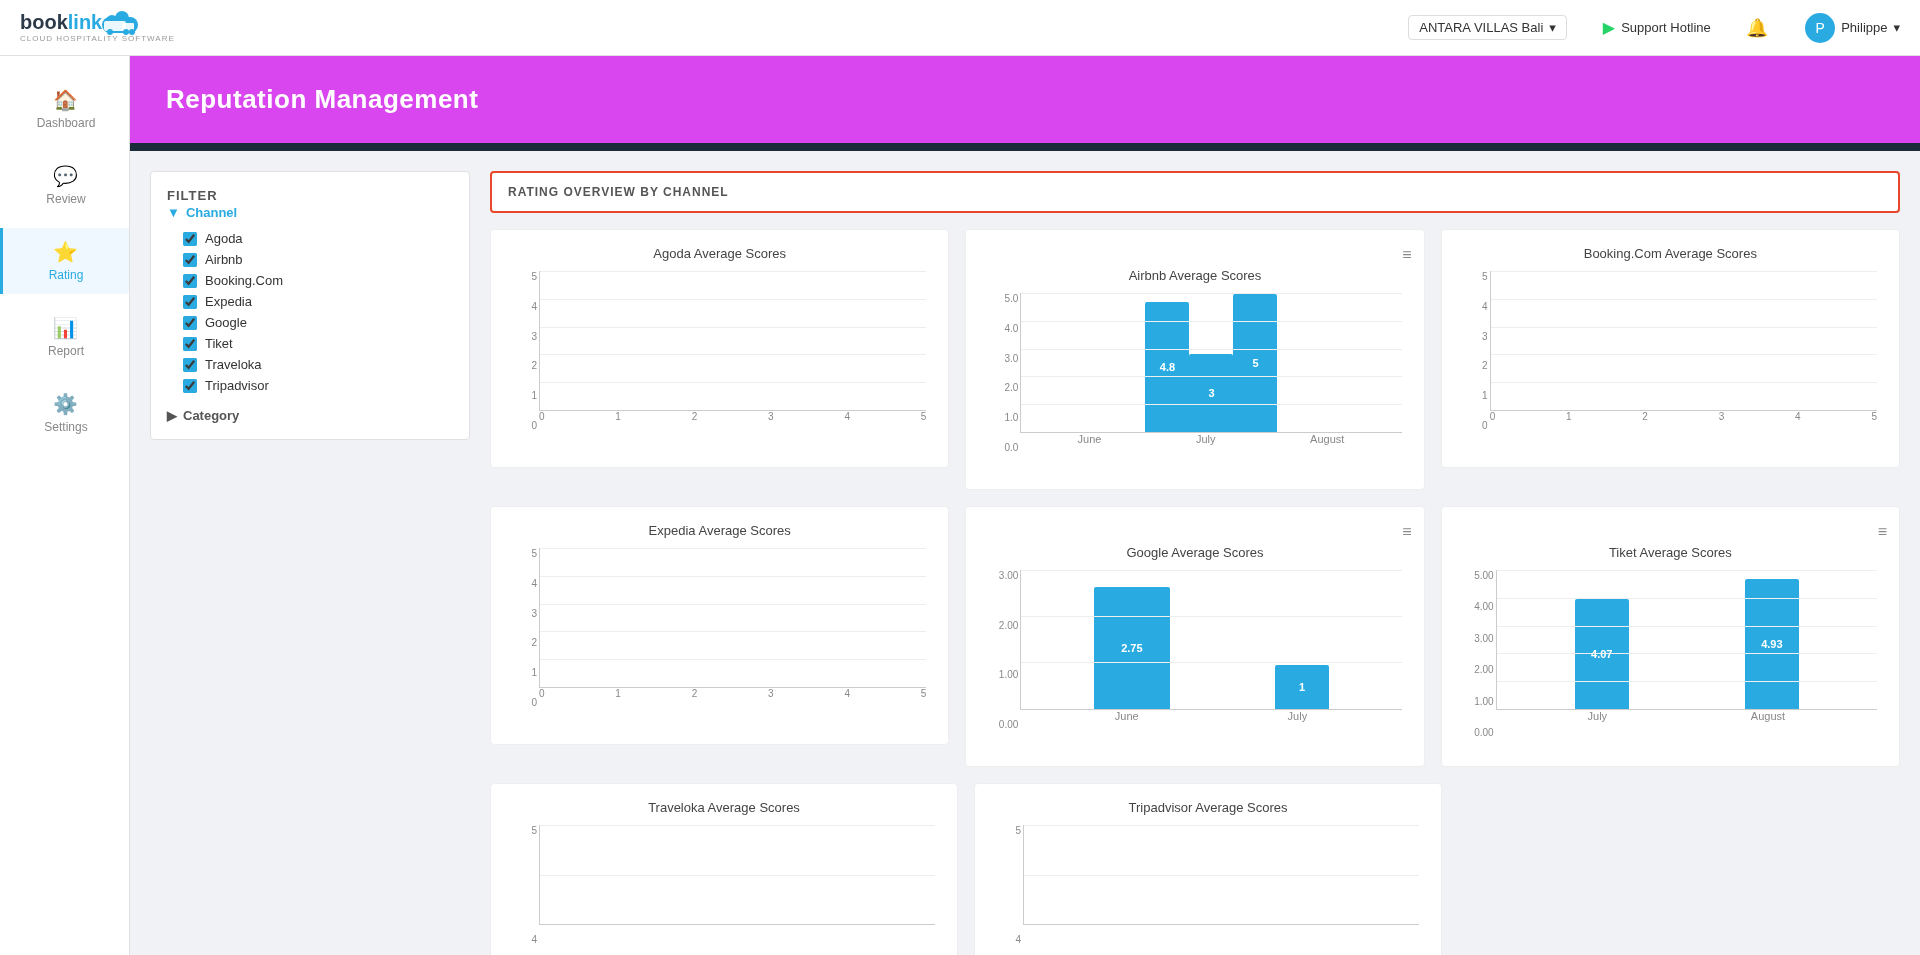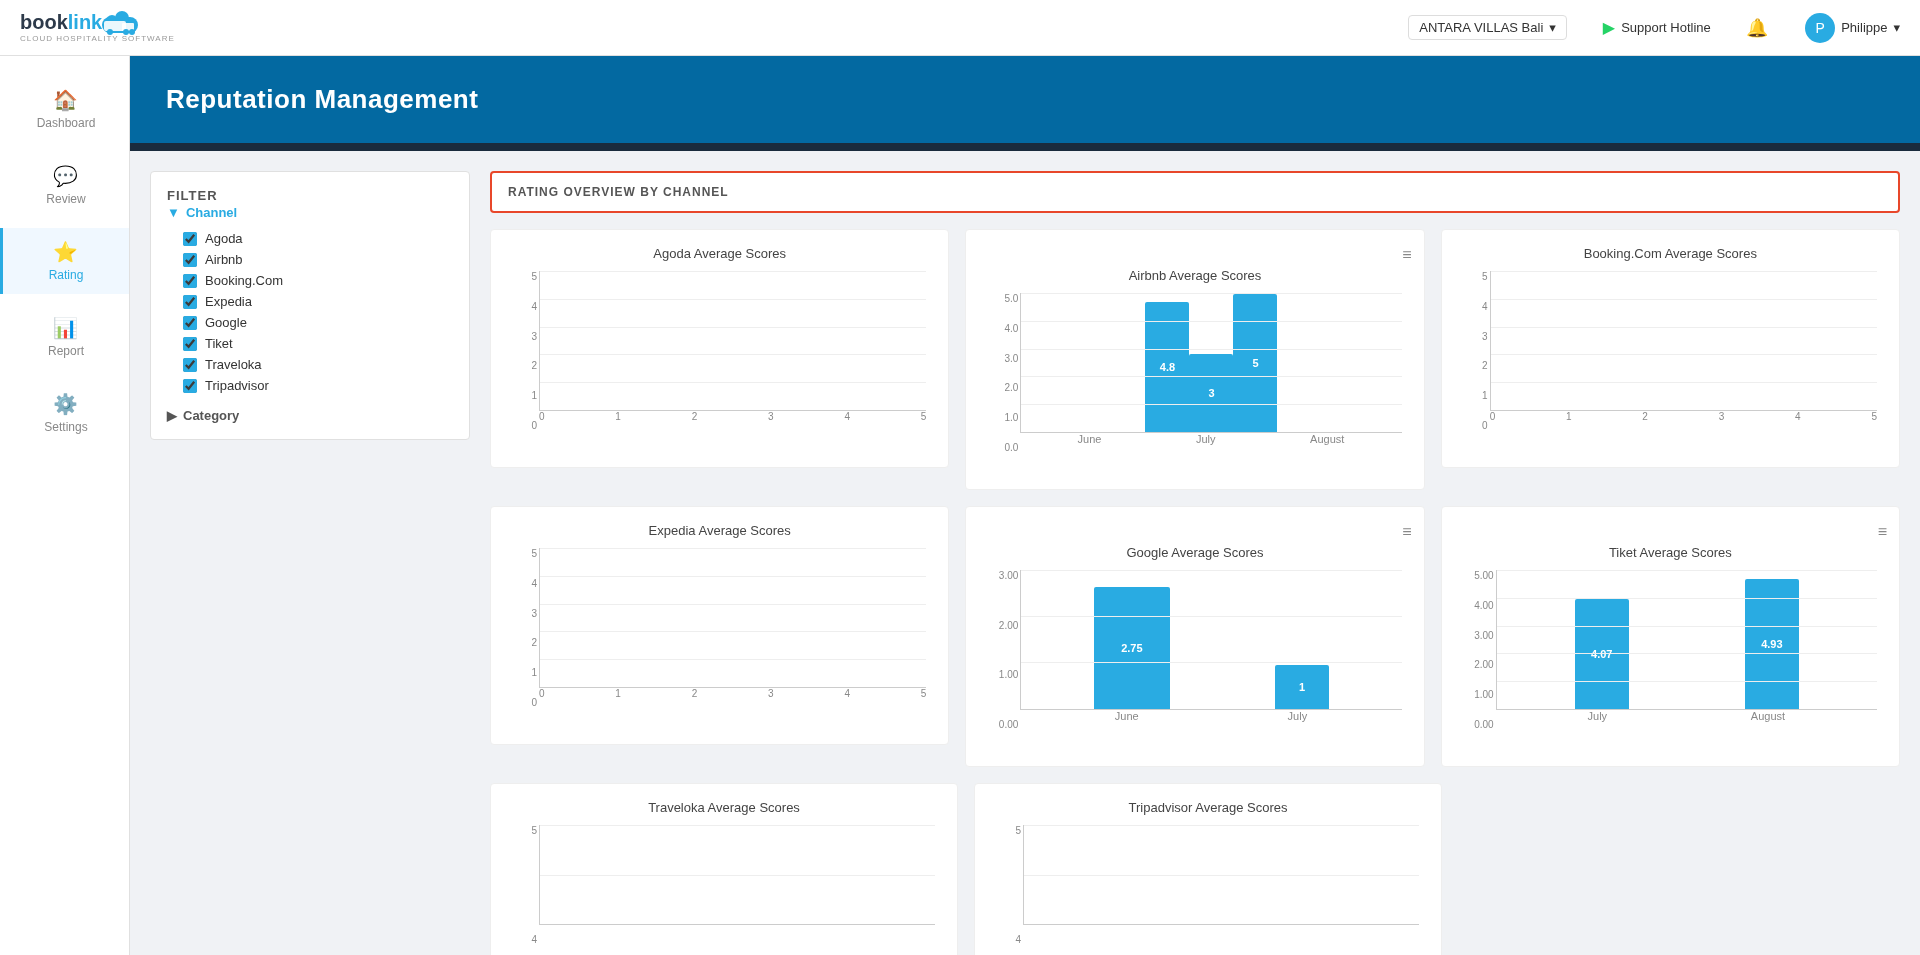--- a/index.html
+++ b/index.html
@@ -34,21 +34,21 @@
       border-left: 3px solid transparent;
     }
     .sidebar-item.active { color: #29abe2; border-left: 3px solid #29abe2; background: #f0f8ff; }
     .sidebar-icon { font-size: 20px; }
 
     
     .page-content { margin-left: 130px; flex: 1; }
 
     
     .page-header {
-      background: #0369a1; color: #fff; padding: 28px 36px;
+      background: #d946ef; color: #fff; padding: 28px 36px;
       font-size: 26px; font-weight: 600; letter-spacing: 0.5px;
     }
     .page-header-dark { background: #1a2b3c; height: 8px; }
 
     
     .main-area { display: flex; padding: 20px; gap: 20px; }
 
     
     .filter-panel {
       width: 320px; min-width: 280px; background: #fff; border-radius: 4px;
@@ -357,21 +357,21 @@
                 <span>June</span>
                 <span>July</span>
               </div>
             </div>
           </div>
 
           <div class="chart-card" style="flex:1">
             <div style="text-align:right;font-size:16px;color:#888;cursor:pointer;margin-bottom:4px">≡</div>
             <div class="chart-title">Tiket Average Scores</div>
             <div style="position:relative;padding:0 10px 20px 42px;height:180px">
-              <div style="position:absolute;left:2px;top:0;bottom:20px;display:flex;flex-direction:column;justify-content:space-between;font-size:10px;color:#888;text-align:right;width:38px">
+              <div style="position:absolute;left:2px;top:0;bottom:12px;display:flex;flex-direction:column;justify-content:space-between;font-size:10px;color:#888;text-align:right;width:38px">
                 <span>5.00</span>
                   <span>4.00</span>
                   <span>3.00</span>
                   <span>2.00</span>
                   <span>1.00</span>
                   <span>0.00</span>
               </div>
               <div style="border-left:1px solid #ccc;border-bottom:1px solid #ccc;height:calc(100% - 20px);position:relative;display:flex;align-items:flex-end;justify-content:space-around;padding:0 20px">
                 <div style="position:absolute;top:0;left:0;right:0;border-top:1px solid #eee"></div>
                 <div style="position:absolute;top:20%;left:0;right:0;border-top:1px solid #eee"></div>

